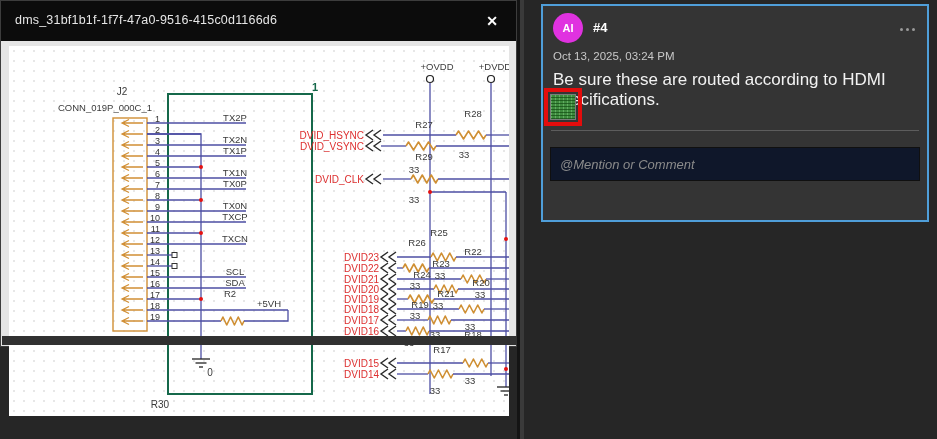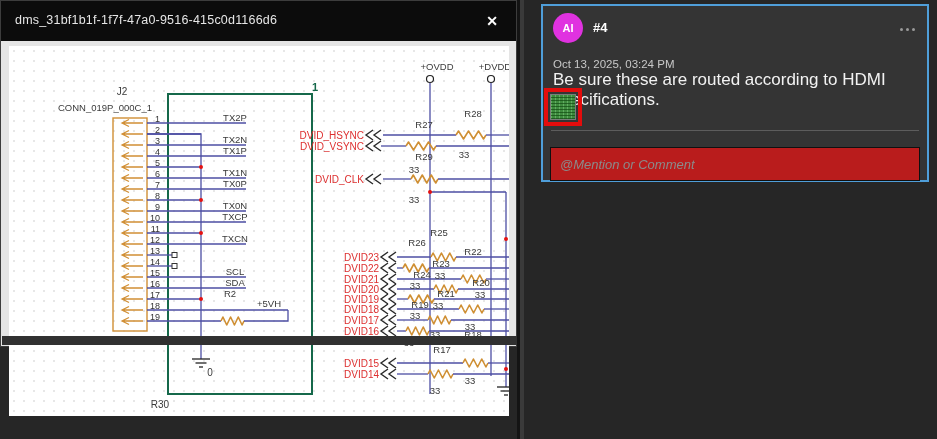--- a/index.html
+++ b/index.html
@@ -12,39 +12,39 @@
   .viewer-close{position:absolute;right:12px;top:8px;width:24px;height:24px;background:none;border:none;
     color:#ffffff;font-size:14px;font-weight:bold;cursor:pointer;padding:0;line-height:24px;text-align:center;}
   .schem-wrap{position:absolute;left:8px;top:45px;width:500px;height:370px;background:#ffffff;}
   .viewer-footer{position:absolute;left:1px;bottom:1px;width:515px;height:9px;background:#313131;}
   
   .strip-a{position:absolute;left:517px;top:0;width:3px;height:439px;background:#141414;}
   .strip-b{position:absolute;left:520px;top:0;width:4px;height:439px;background:#3a3a3a;}
   .scroll-thumb{position:absolute;left:533px;top:0;width:2px;height:335px;background:#3f3f3f;}
   
   .panel{position:absolute;left:524px;top:0;width:413px;height:439px;background:#262626;}
-  .card{position:absolute;left:17px;top:4px;width:388px;height:178px;background:#343434;
+  .card{position:absolute;left:17px;top:4px;width:388px;height:218px;background:#343434;
     border:2px solid #4f9ed9;box-sizing:border-box;}
   .avatar{position:absolute;left:10px;top:7px;width:30px;height:30px;border-radius:50%;
     background:#e032e0;color:#fff;font-size:11px;font-weight:bold;display:flex;
     align-items:center;justify-content:center;}
   .comment-id{position:absolute;left:50px;top:14px;color:#ffffff;font-size:13px;font-weight:bold;}
   .menu{position:absolute;right:12px;top:22px;display:flex;gap:3px;cursor:pointer;}
   .menu i{width:3px;height:3px;border-radius:50%;background:#9a9a9a;display:block;}
-  .stamp{position:absolute;left:10px;top:52px;color:#c8c8c8;font-size:11.5px;text-align:center;}
+  .stamp{position:absolute;left:10px;top:44px;color:#c8c8c8;font-size:11.5px;text-align:center;}
   .body-text{position:absolute;left:10px;top:64px;color:#f2f2f2;font-size:17px;}
   .thumb-red{position:absolute;left:1px;top:82px;border:4px solid #e30c0c;width:30px;height:30px;
     box-sizing:content-box;cursor:pointer;}
   .thumb-frame{width:26px;height:26px;margin:2px;border:1px solid #7a7a7a;box-sizing:border-box;
     background:
       repeating-linear-gradient(0deg, rgba(15,70,15,.65) 0 1px, transparent 1px 3px),
       repeating-linear-gradient(90deg, rgba(160,235,160,.35) 0 1px, transparent 1px 4px),
       #3e8b3e;}
   .divider{position:absolute;left:8px;top:124px;width:368px;height:1px;background:#5d5d5d;}
-  .mention-input{position:absolute;left:7px;top:141px;width:370px;height:34px;background:#b91c1c;
+  .mention-input{position:absolute;left:7px;top:141px;width:370px;height:34px;background:#0f172a;
     border:1px solid #101010;box-sizing:border-box;color:#cfcfcf;font-size:13px;padding:0 9px;
     font-family:"Liberation Sans","DejaVu Sans",sans-serif;}
   .mention-input::placeholder{color:#8b8b8b;font-style:italic;opacity:1;}
   svg text{font-family:"Liberation Sans","DejaVu Sans",sans-serif;}
 </style>
 </head>
 <body>
 
 <div class="viewer">
   <div class="viewer-titlebar">

